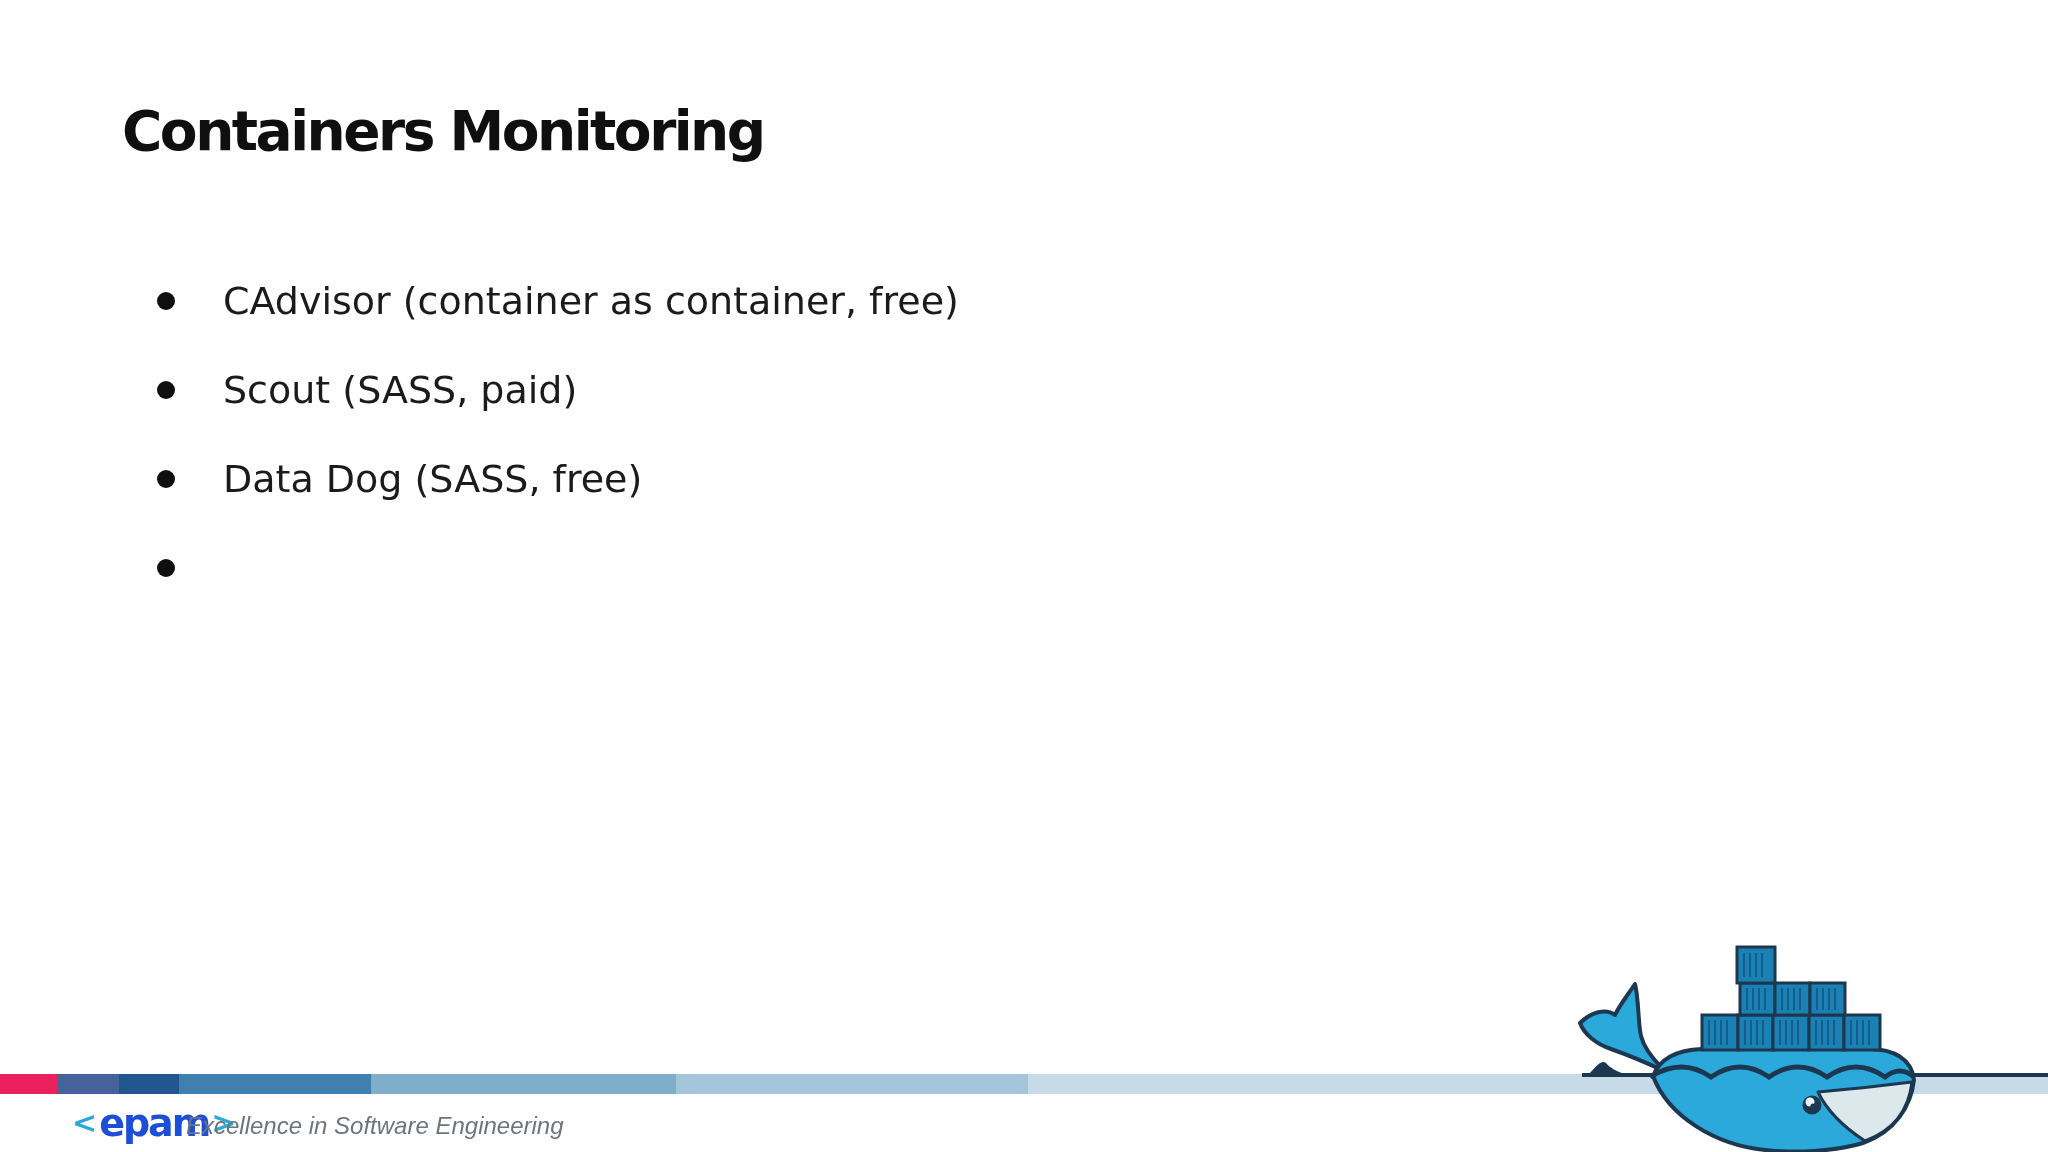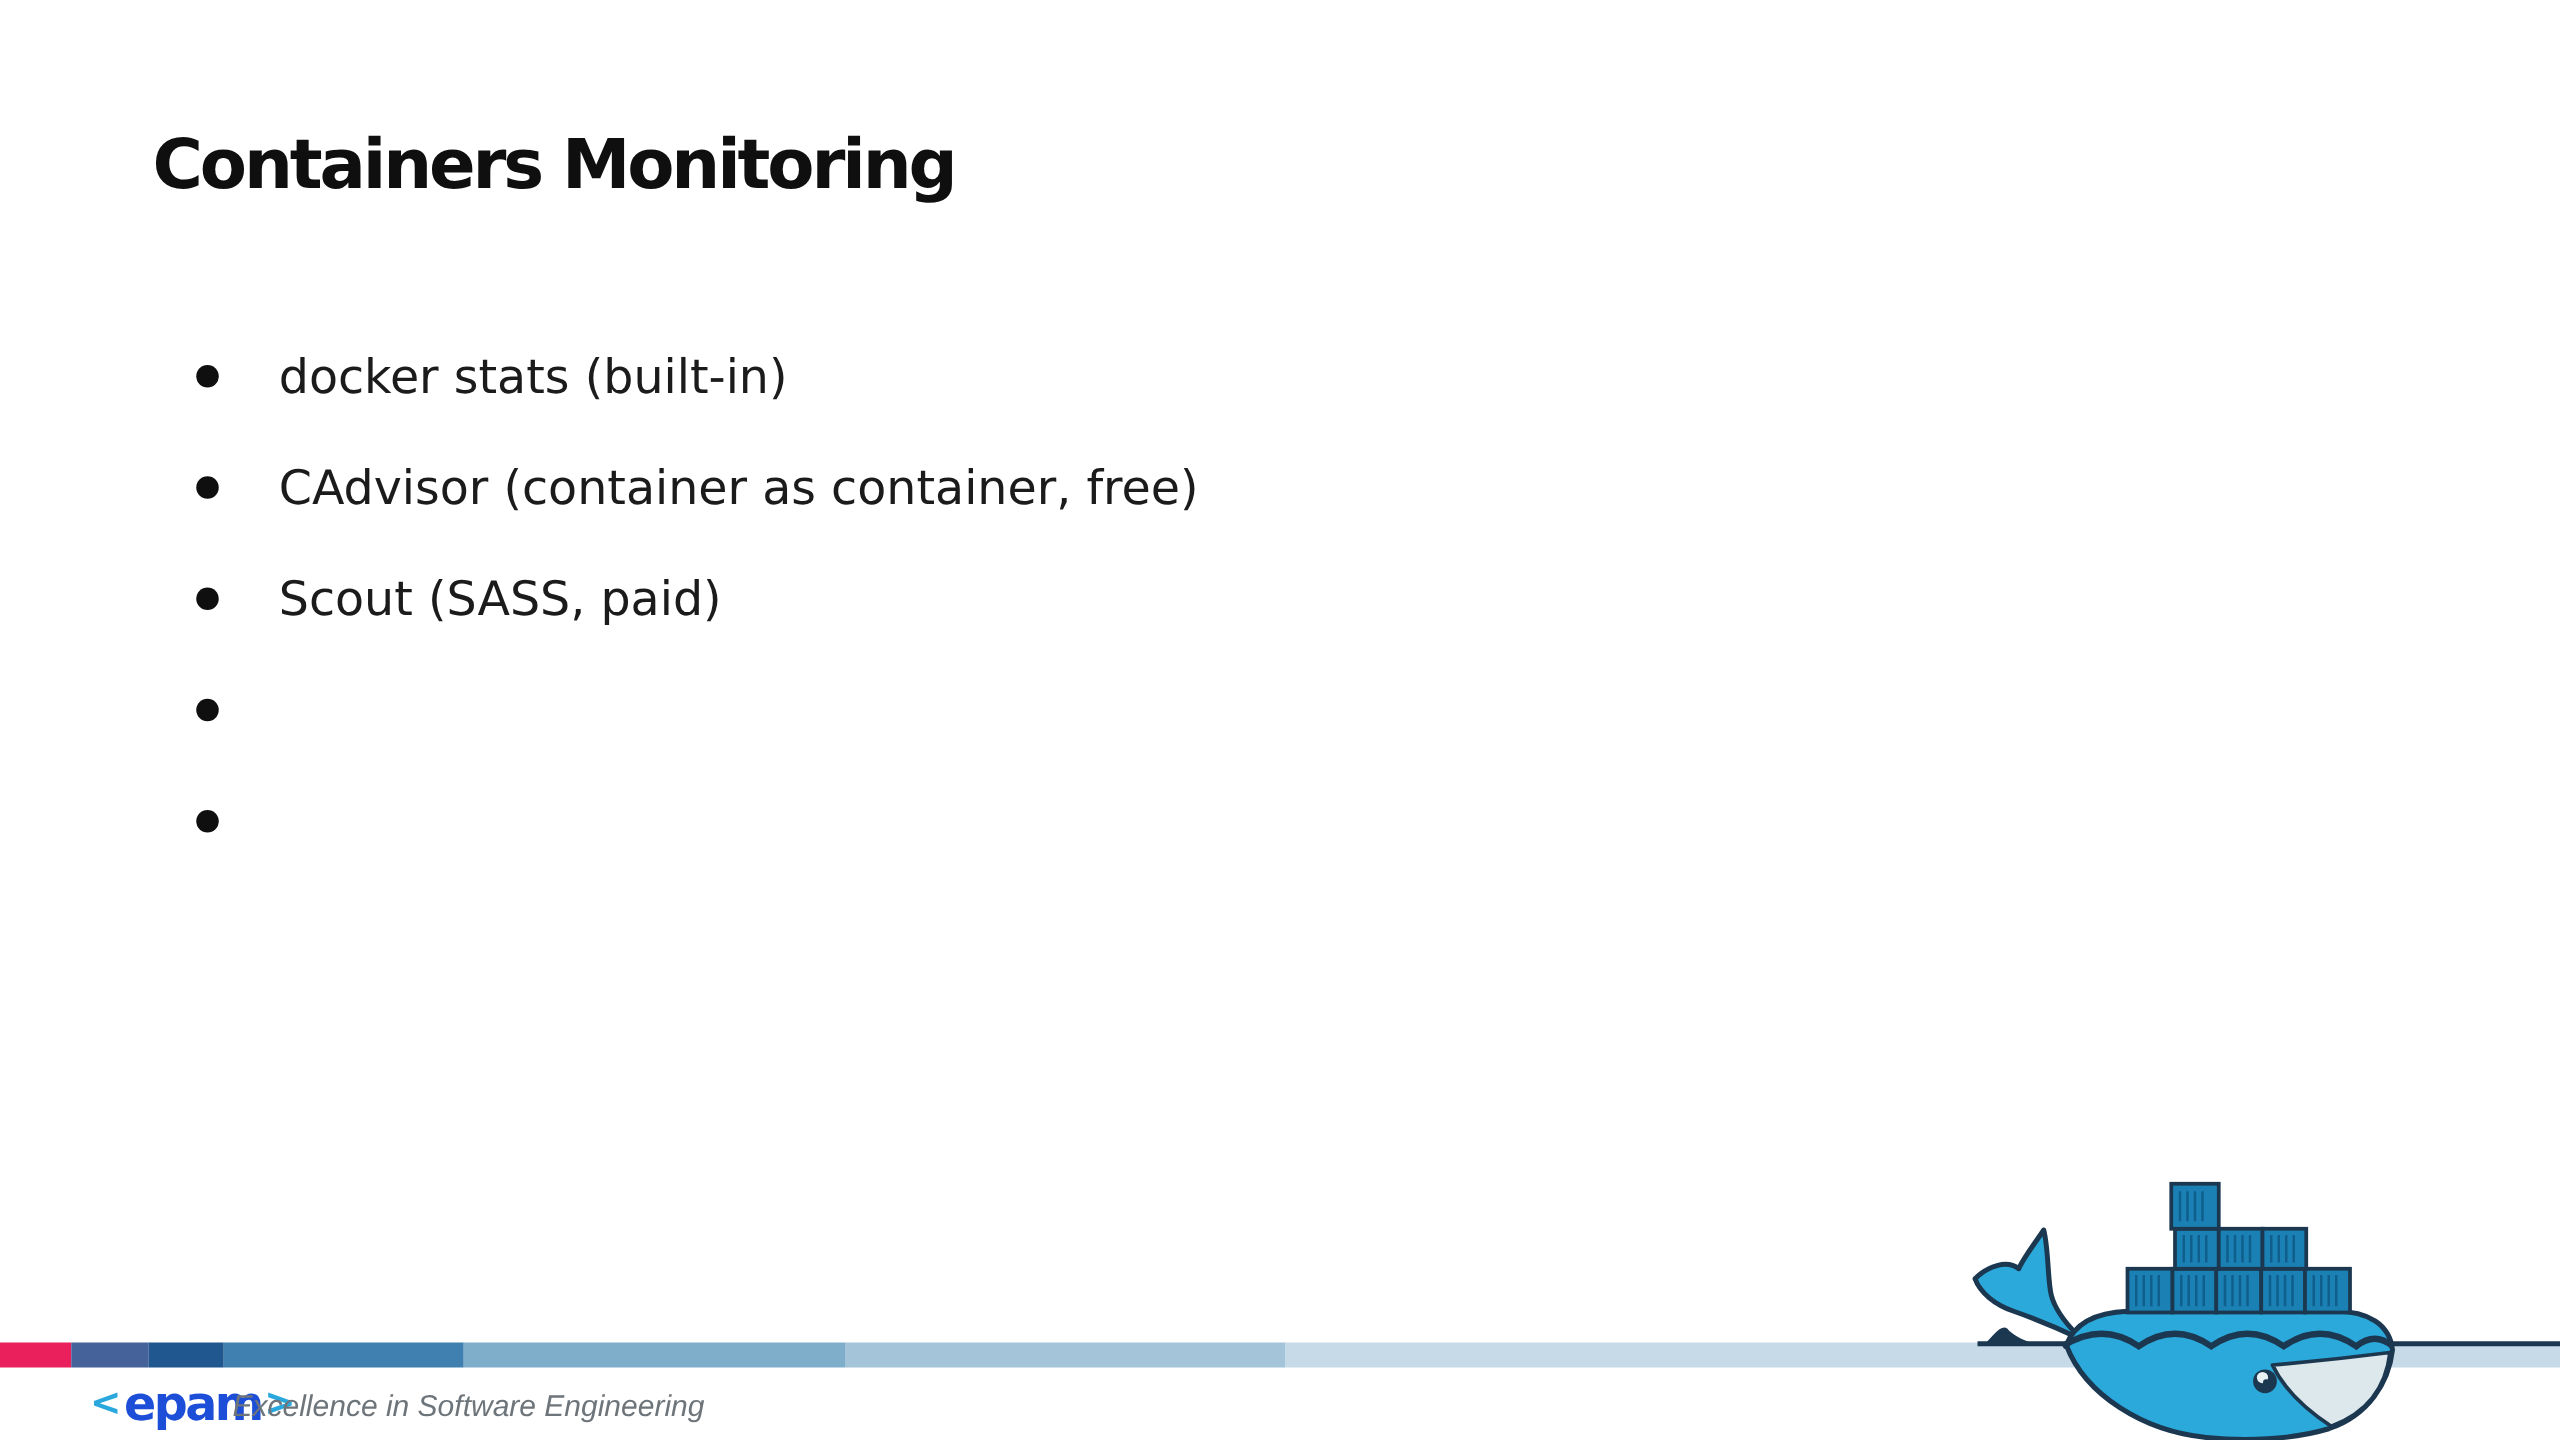--- a/index.html
+++ b/index.html
@@ -112,32 +112,29 @@
 </head>
 <body>
 
 <div class="slide">
 
   <h1 class="title">Containers Monitoring</h1>
 
   <ul class="bullets">
     <li>
       <span class="bullet-dot"></span>
-      <span class="bullet-text">docker stats (built-in)</span>
-    </li>
-    <li>
-      <span class="bullet-dot"></span>
       <span class="bullet-text">CAdvisor (container as container, free)</span>
     </li>
     <li>
       <span class="bullet-dot"></span>
       <span class="bullet-text">Scout (SASS, paid)</span>
     </li>
     <li>
       <span class="bullet-dot"></span>
+      <span class="bullet-text">Data Dog (SASS, free)</span>
     </li>
     <li>
       <span class="bullet-dot"></span>
     </li>
   </ul>
 
   <div class="stripe">
       <div class="seg" style="width: 57px; background: rgb(233, 32, 92);"></div>
       <div class="seg" style="width: 62px; background: rgb(69, 99, 154);"></div>
       <div class="seg" style="width: 60px; background: rgb(32, 87, 143);"></div>

